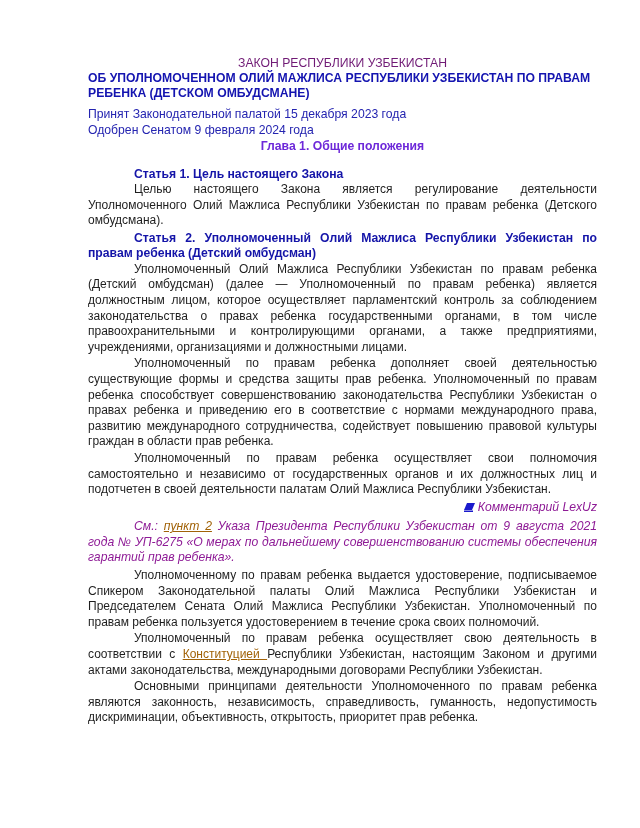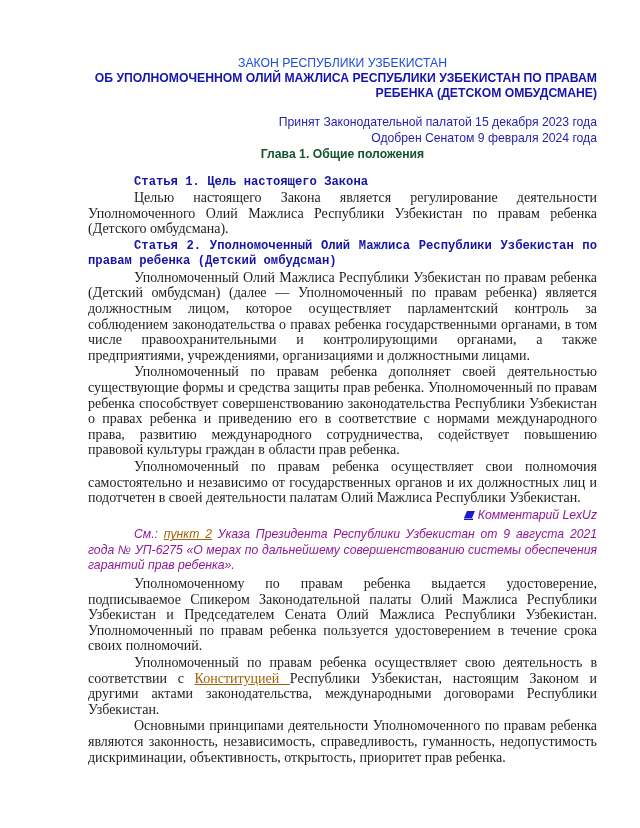--- a/index.html
+++ b/index.html
@@ -1,23 +1,23 @@
 <!DOCTYPE html>
 <html><head>
 <meta charset="utf-8">
 <style>
   html, body { margin:0; padding:0; background:#ffffff; }
   body { width:640px; height:828px; overflow:hidden; position:relative; font-family:"Liberation Sans", sans-serif; }
   .page { position:absolute; left:88px; top:56px; width:509px; color:#1a1a1a; }
-  .law-kind { text-align:center; color:#1d4ed8; font-size:12.2px; line-height:15px; margin:0; }
-  .law-title { text-align:right; color:#1414b0; font-weight:bold; font-size:12.2px; line-height:15px; margin:0; }
-  .adopted { color:#2424b0; font-size:12.2px; line-height:15.5px; margin:14px 0 0 0;text-align:right; }
-  .chapter { text-align:center; color:#14532d; font-weight:bold; font-size:12.2px; line-height:15.5px; margin:12px; }
-  .article-h { color:#1414a8; font-weight:bold; font-size:12.2px; line-height:15.5px; margin:0; text-indent:46px; text-align:justify;font-family:Liberation Mono, monospace; }
-  p.body { font-size:14px; line-height:15.6px; margin:0; text-indent:46px; text-align:justify; color:#1e1e1e;font-family:Liberation Serif, serif; }
+  .law-kind { text-align:center; color:#701a75; font-size:12.2px; line-height:15px; margin:0; }
+  .law-title { text-align:left; color:#1414b0; font-weight:bold; font-size:12.2px; line-height:15px; margin:0; }
+  .adopted { color:#2424b0; font-size:12.2px; line-height:15.5px; margin:6px 0 0 0; }
+  .chapter { text-align:center; color:#6d28d9; font-weight:bold; font-size:12.2px; line-height:15.5px; margin:12px; }
+  .article-h { color:#1414a8; font-weight:bold; font-size:12.2px; line-height:15.5px; margin:0; text-indent:46px; text-align:justify; }
+  p.body { font-size:12px; line-height:15.6px; margin:0; text-indent:46px; text-align:justify; color:#1e1e1e; }
   p.body + p.body { margin-top:1px; }
   .article-h { margin-top:2px; }
   .comment { color:#8e1b96; font-style:italic; font-size:12.2px; line-height:15.6px; margin:2px 0 0 0; padding-left:46px;text-align:right; }
   .comment .ic { display:inline-block; width:11px; height:9px; margin-right:3px; vertical-align:-1px; }
   .ref { color:#8e1b96; font-style:italic; font-size:12.2px; line-height:15.6px; margin:4px 0 2px 0; text-indent:46px; text-align:justify; }
   .ref a, p.body a { color:#a16207; text-decoration:underline; }
   .ref a { font-style:italic; }
 </style>
 </head>
 <body>

